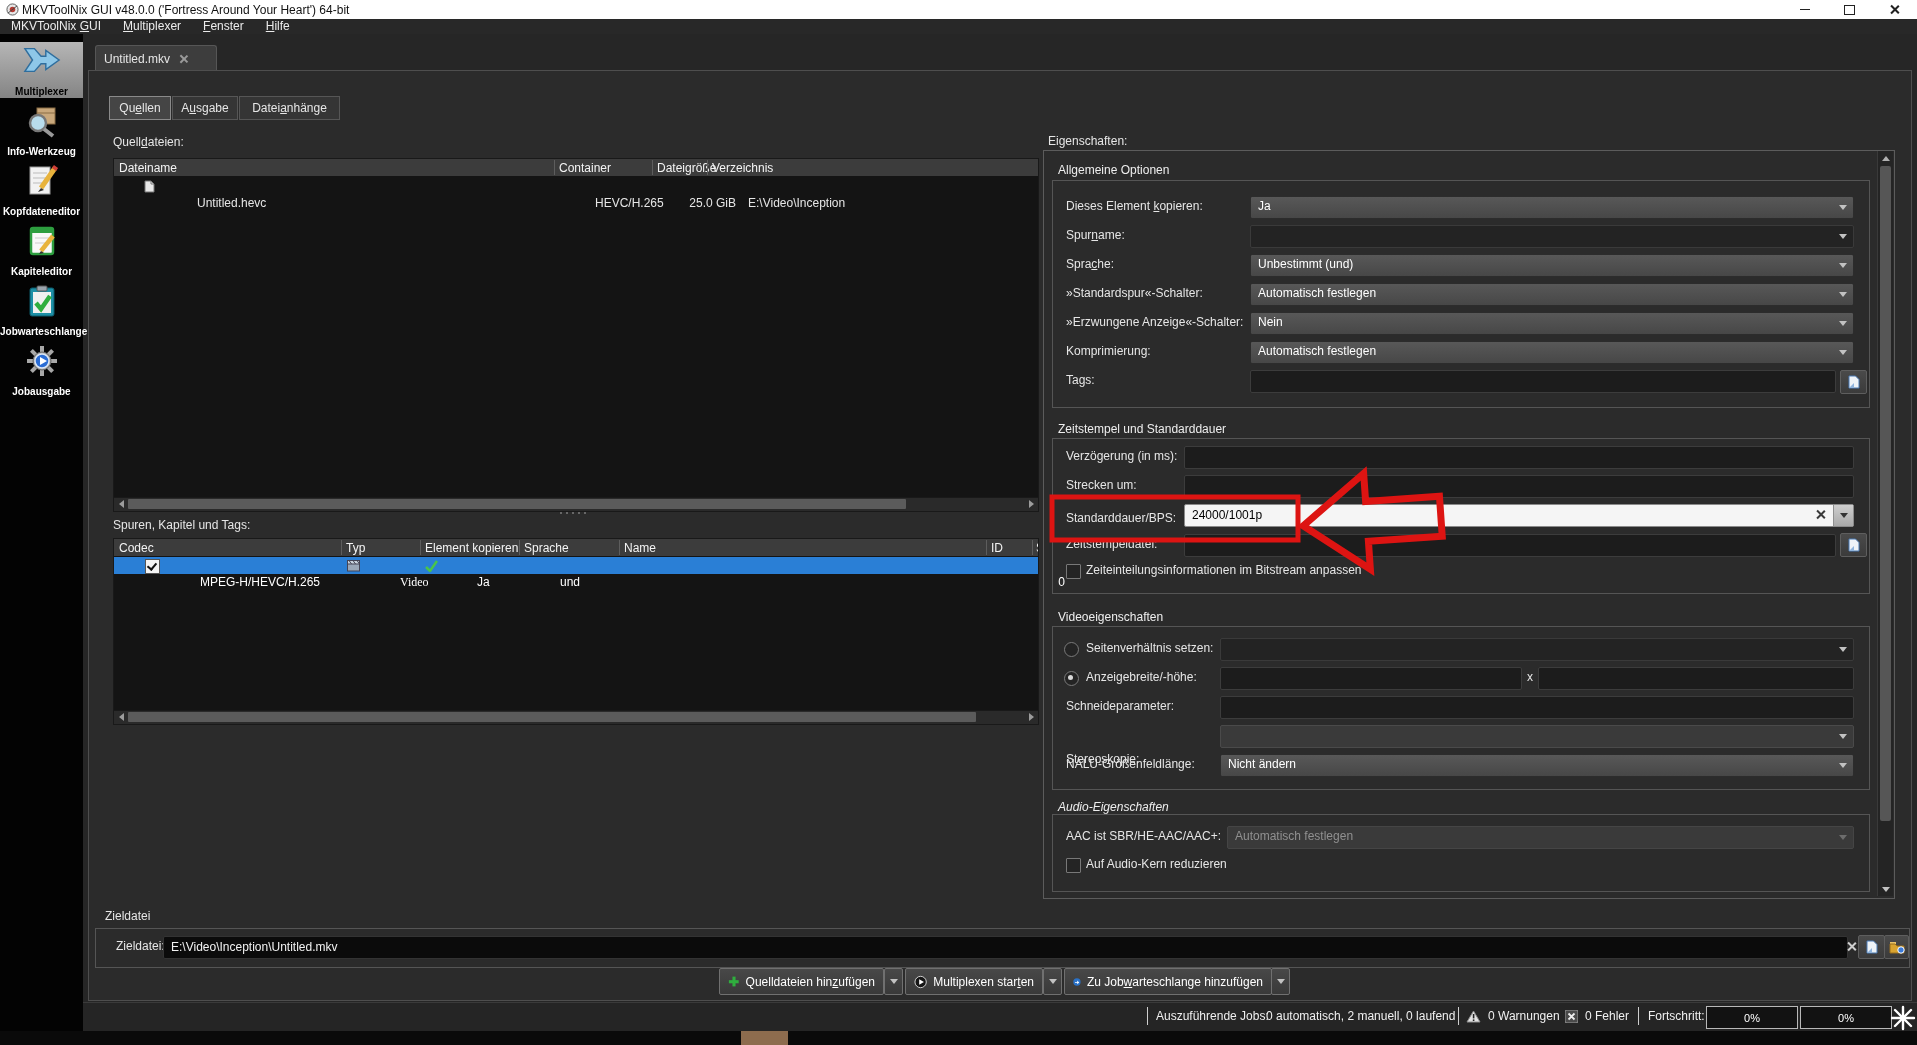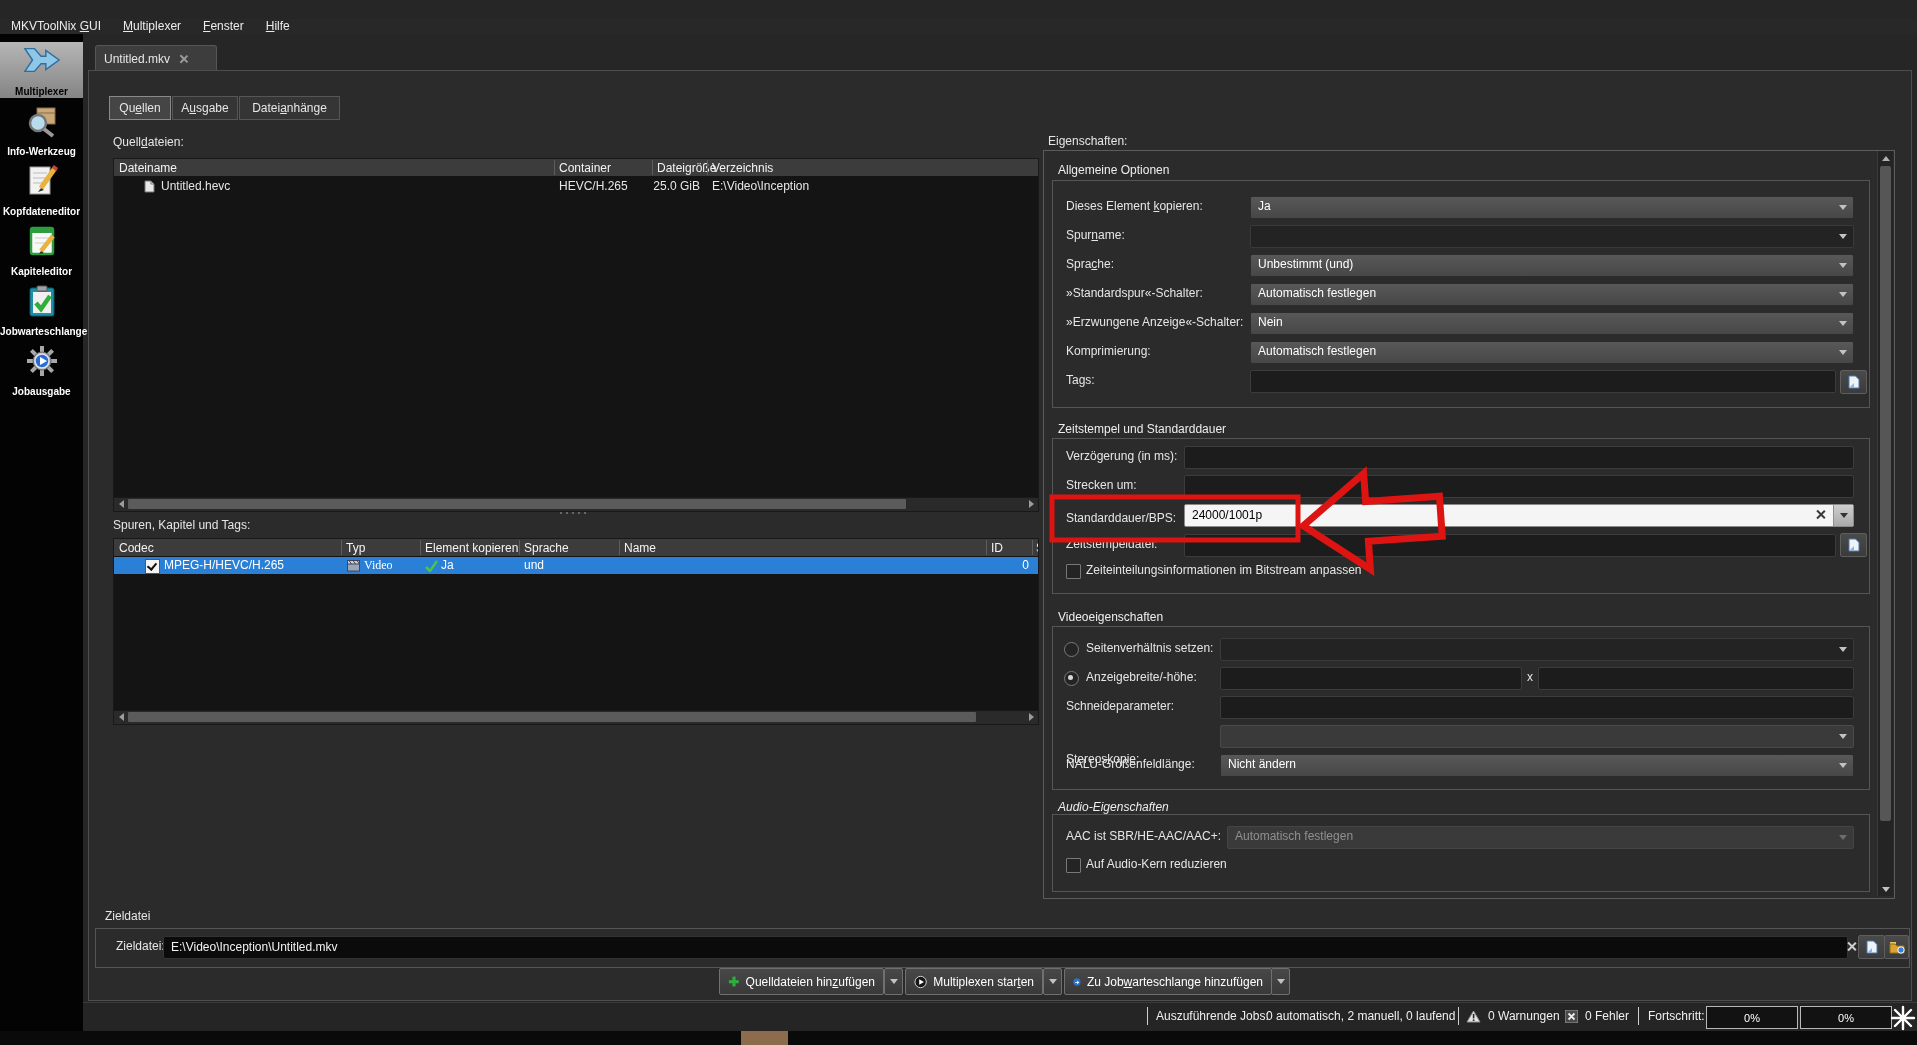--- a/index.html
+++ b/index.html
@@ -42,21 +42,21 @@
   .subtab{top:96px;height:22px;background:#353535;border:1px solid #565656;display:flex;align-items:center;justify-content:center;}
   .subtab.active{background:#454545;border-color:#8a8a8a;}
   .seclabel{line-height:16px;white-space:nowrap;}
 
   
   .tblhead{background:#3c3c3c;border:1px solid #191919;overflow:hidden;}
   .hcell{position:absolute;top:0;height:18px;line-height:18px;white-space:nowrap;color:#f4f4f4;}
   .hsep{position:absolute;top:1px;width:1px;height:15px;background:#5d5d5d;}
   .tbody{background:#141414;border:1px solid #191919;border-top:none;}
   .trow{position:absolute;}
-  .cellv{position:absolute;top:0;height:17px;line-height:17px;white-space:nowrap;}
+  .cellv{position:absolute;top:17px;height:17px;line-height:17px;white-space:nowrap;margin-left:36px;}
   .selrow{background:#2a7fd6;color:#fff;}
   .chk{position:absolute;width:13px;height:13px;background:#f4f4f4;border:1px solid #555;top:2px;}
   .chk::after{content:"";position:absolute;left:3px;top:1px;width:4px;height:7px;border:solid #111;border-width:0 2px 2px 0;transform:rotate(40deg);}
 
   
   .hscroll{background:#2a2a2a;border:1px solid #191919;}
   .harrow{position:absolute;top:0;width:13px;height:12px;display:flex;align-items:center;justify-content:center;}
   .hthumb{position:absolute;top:1px;height:10px;background:#5b5b5b;border-radius:1px;}
   .tri-l{width:0;height:0;border:4px solid transparent;border-right:5px solid #9c9c9c;margin-right:3px;}
   .tri-r{width:0;height:0;border:4px solid transparent;border-left:5px solid #9c9c9c;margin-left:3px;}
@@ -112,20 +112,39 @@
   .ssep{position:absolute;top:1007px;width:1px;height:18px;background:#cfcfcf;}
   .progress{position:absolute;top:1006px;width:90px;height:21px;background:#121212;border:1px solid #b8b8b8;
             display:flex;align-items:center;justify-content:center;color:#fff;font-size:11px;}
   .bottomstrip{left:0;top:1031px;width:1917px;height:14px;background:#0a0a0a;}
 </style>
 </head>
 <body>
 
 <div id="root">
 
+  <div class="abs titlebar">
+    <svg class="abs" style="left:6px;top:3px;" width="13" height="13" viewBox="0 0 14 14">
+      <circle cx="7" cy="7" r="6" fill="#e8e8e8" stroke="#555"></circle>
+        <circle cx="7" cy="7" r="3" fill="#b23a33"></circle>
+        <path d="M2 11 L12 3" stroke="#444"></path>
+    </svg>
+    <span class="apptitle" style="margin-left:22px;">MKVToolNix GUI v48.0.0 ('Fortress Around Your Heart') 64-bit</span>
+    <div class="wincontrols">
+      <div class="wc wc-min">
+          <i></i>
+        </div>
+      <div class="wc wc-max">
+          <i></i>
+        </div>
+      <div class="wc wc-close">
+          <i></i>
+        </div>
+    </div>
+  </div>
 
   <div class="abs menubar">
     <span class="menuitem">MKVToolNix <u>G</u>UI</span>
     <span class="menuitem"><u>M</u>ultiplexer</span>
     <span class="menuitem"><u>F</u>enster</span>
     <span class="menuitem"><u>H</u>ilfe</span>
   </div>
 
   <div class="abs sidebar">
     <div class="sbitem selected" style="top:8px;">

